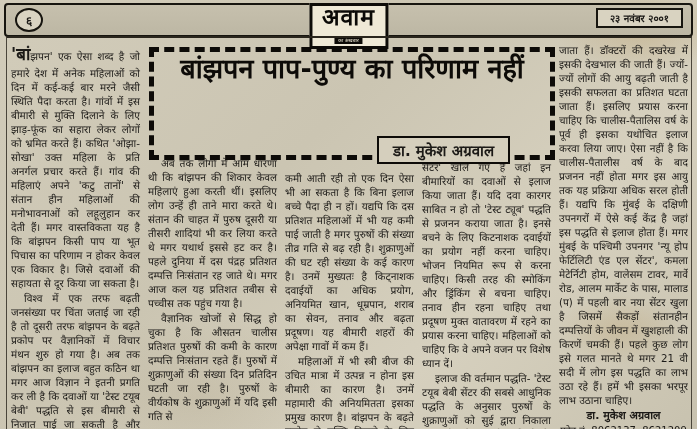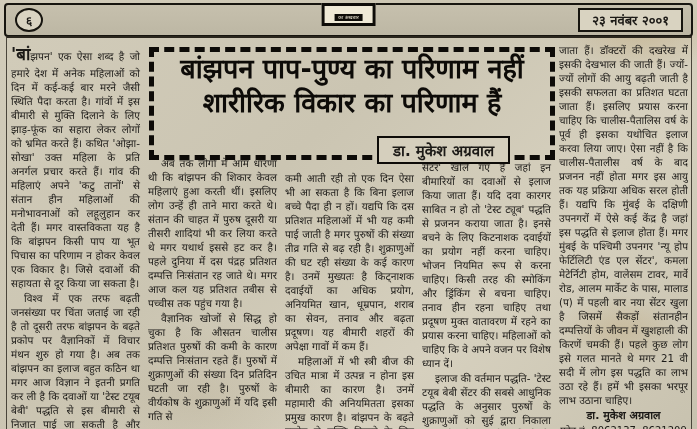--- a/index.html
+++ b/index.html
@@ -37,21 +37,21 @@
     font-size:23px;font-weight:900;letter-spacing:1px;color:#0b0a07;
     display:block;
   }
   .masthead-sub{
     display:inline-block;background:#0e0c08;color:#efe9d6;
     font-size:5px;padding:0 4px;margin-top:-2px;line-height:1.4;
   }
   .date-box{
     position:absolute;right:8px;top:3px;
     border:2px solid #17150f;background:#d9d3c1;
-    padding:1px 12px;font-size:13px;font-weight:bold;
+    padding:1px 12px;font-size:10px;font-weight:bold;
   }
   
   .article{
     position:absolute;top:36px;left:6px;right:5px;bottom:0;
     border-top:2px solid #2a261d;border-left:1px solid #4a453a;border-right:1px solid #4a453a;
     padding:5px 3px 0 4px;
   }
   .columns{display:flex;gap:8px;height:100%;overflow:hidden;}
   .col{flex:1;text-align:justify;font-size:10.3px;line-height:1.36;}
   .col p{margin:0 0 1px 0;}
@@ -83,20 +83,21 @@
   .sig-phone{font-size:10px;}
 </style>
 </head>
 <body>
 
 <div class="page">
 
   <div class="masthead-band">
     <div class="page-number-oval">६</div>
     <div class="masthead-logo">
+      <span class="masthead-title">अवाम</span>
       <span class="masthead-sub">का अखबार</span>
     </div>
     <div class="date-box">२३ नवंबर २००१</div>
   </div>
 
   <div class="article">
     <div class="columns">
 
       <div class="col">
         <p><span class="dropcap">'बां</span><span>झपन' एक ऐसा शब्द है जो हमारे देश में अनेक महिलाओं को दिन में कई-कई बार मरने जैसी स्थिति पैदा करता है। गांवों में इस बीमारी से मुक्ति दिलाने के लिए झाड़-फूंक का सहारा लेकर लोगों को भ्रमित करते हैं। कथित 'ओझा-सोखा' उक्त महिला के प्रति अनर्गल प्रचार करते हैं। गांव की महिलाएं अपने 'कटु तानों' से संतान हीन महिलाओं की मनोभावनाओं को लहूलुहान कर देती हैं। मगर वास्तविकता यह है कि बांझपन किसी पाप या भूत पिचास का परिणाम न होकर केवल एक विकार है। जिसे दवाओं की सहायता से दूर किया जा सकता है।</span></p>
@@ -127,18 +128,17 @@
           <div class="sig-name">डा. मुकेश अग्रवाल</div>
           <div class="sig-phone">फोन नं: 8062137, 8621209</div>
 
         </div>
       </div>
 
     </div>
 
     <div class="headline-box">
       <span class="headline-line">बांझपन पाप-पुण्य का परिणाम नहीं</span>
-      <span class="headline-line">शारीरिक विकार का परिणाम हैं</span>
     </div>
     <div class="byline-box">डा. मुकेश अग्रवाल</div>
   </div>
 
 </div>
 
 </body></html>

